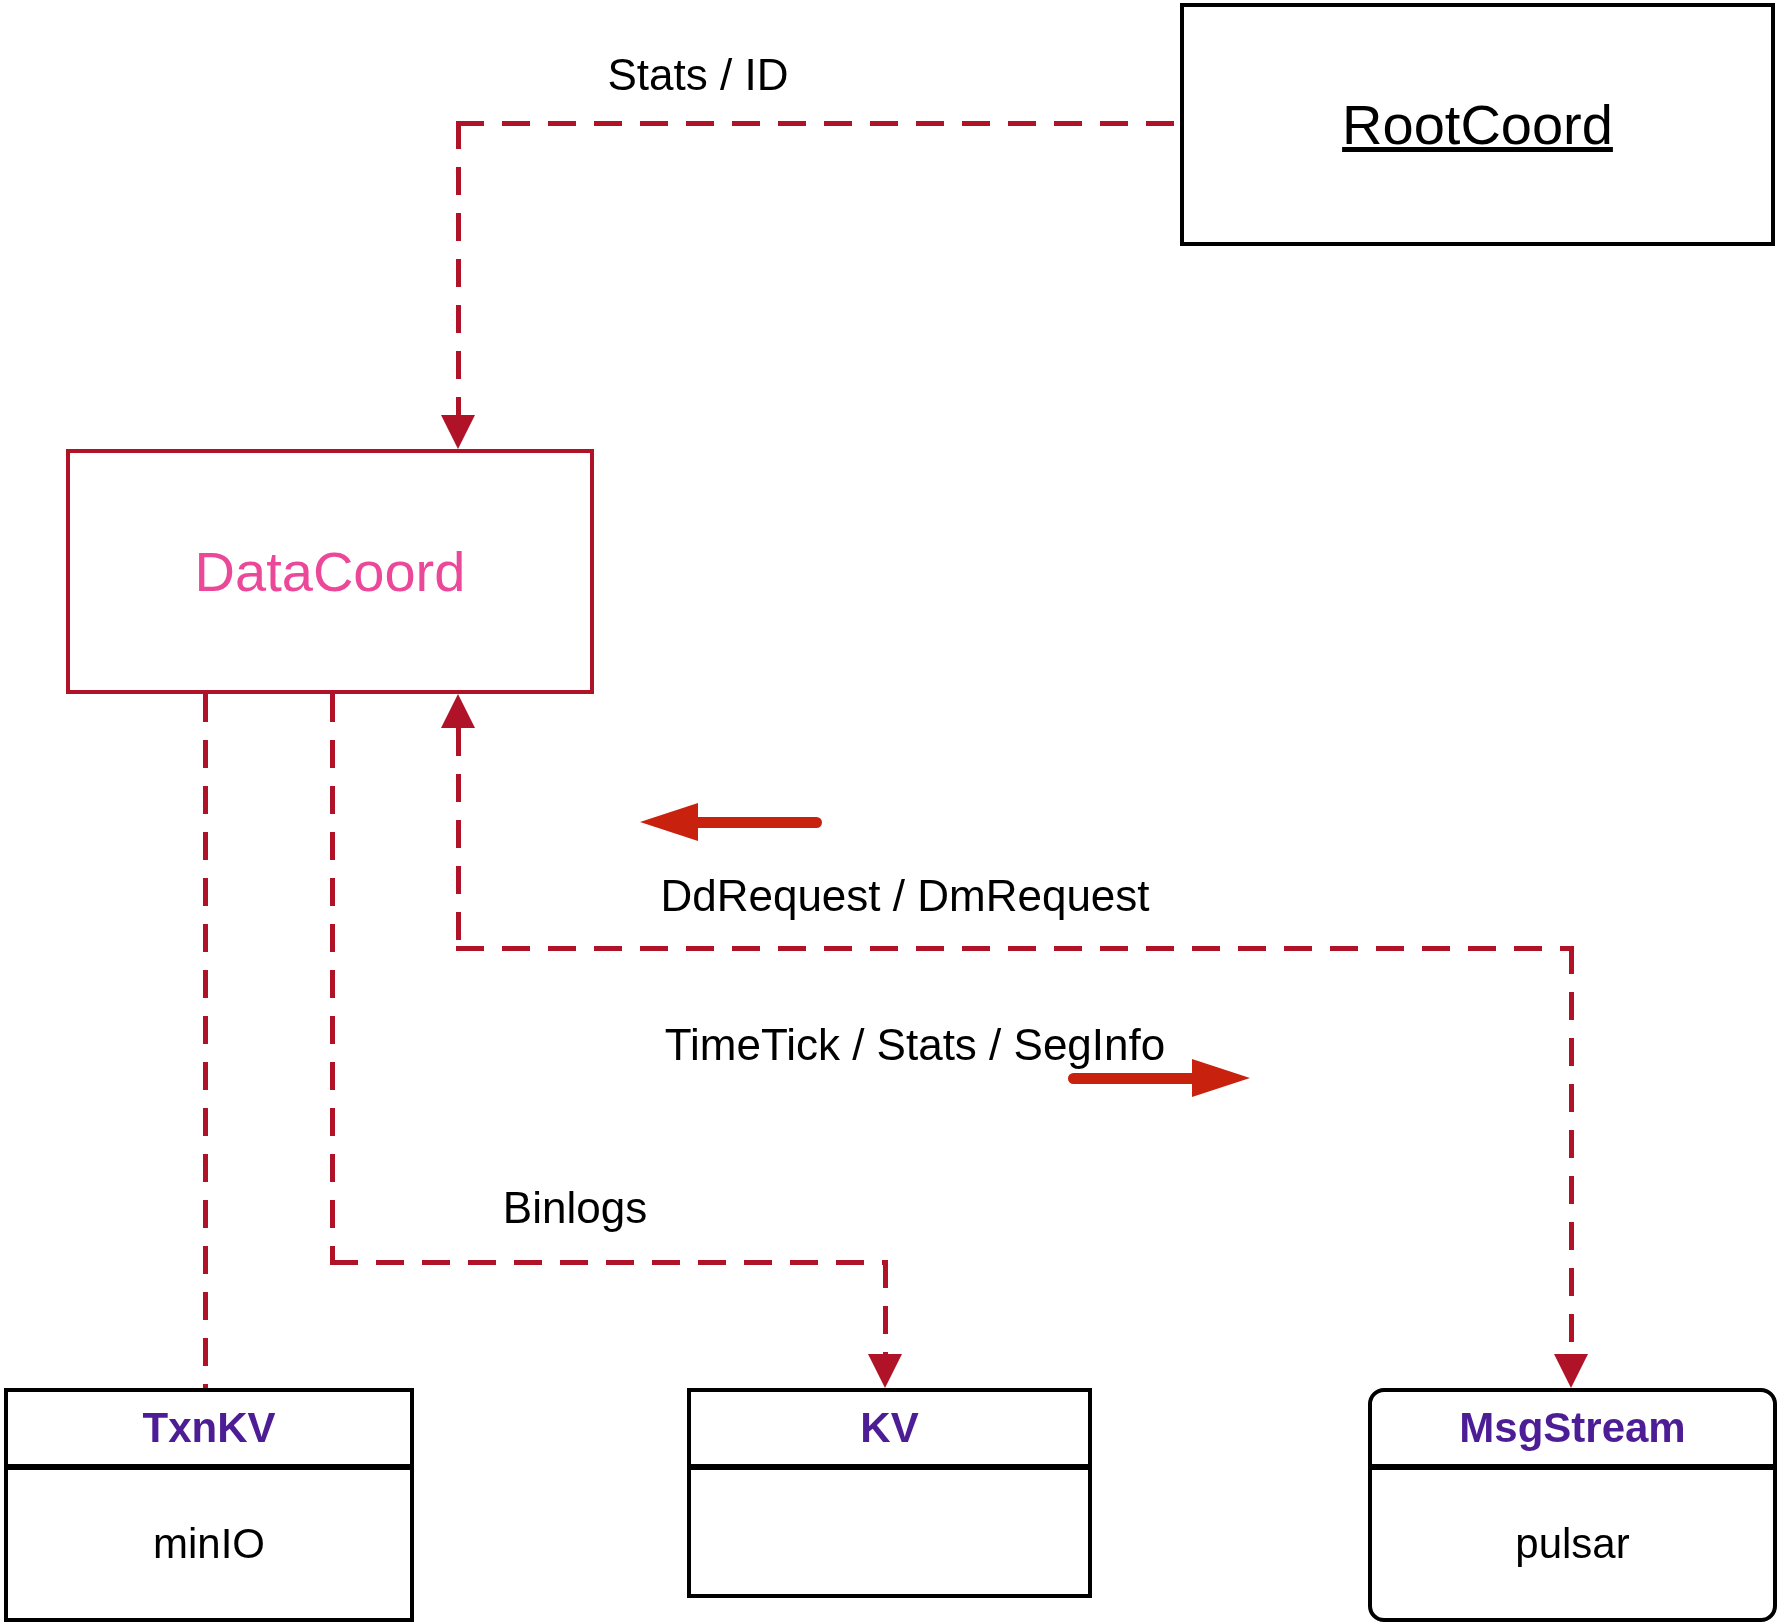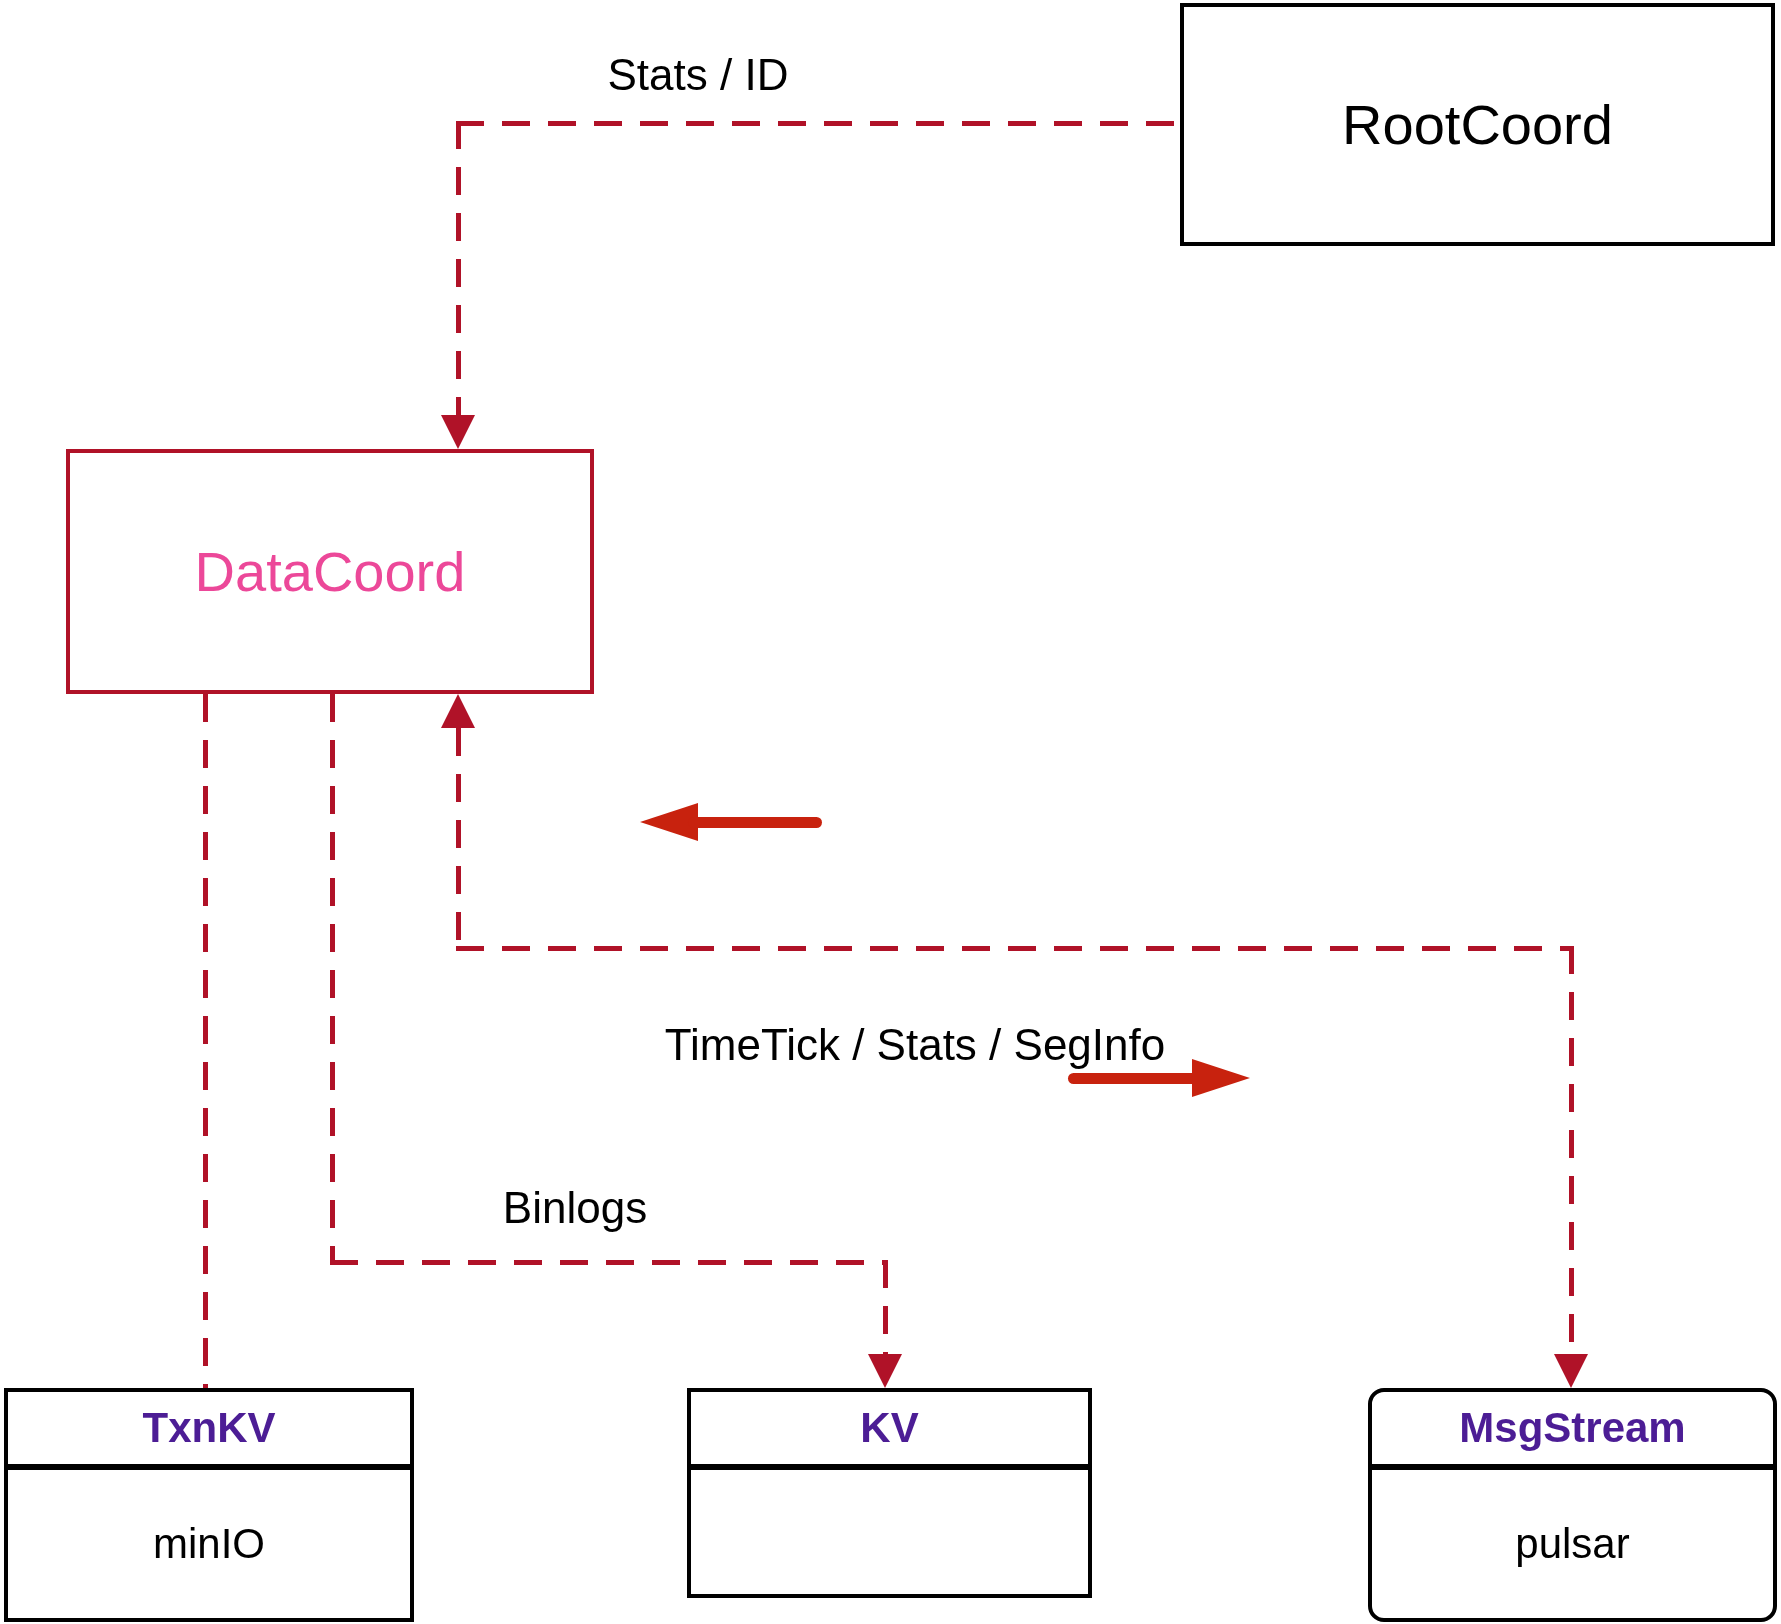--- a/index.html
+++ b/index.html
@@ -11,20 +11,21 @@
     overflow:hidden;
   }
   
   .node-plain{
     position:absolute;
     border:4px solid #000000;
     background:#ffffff;
     display:flex;align-items:center;justify-content:center;
     font-size:56px;color:#000000;
     box-sizing:border-box;
+    text-decoration:underline;
   }
   
   .node-red{
     position:absolute;
     border:4px solid #b01228;
     background:#ffffff;
     display:flex;align-items:center;justify-content:center;
     font-size:56px;color:#ec4899;
     box-sizing:border-box;
   }
@@ -110,20 +111,21 @@
   <div class="head-up" style="left:441px;top:694px;"></div>
   <div class="dash-v" style="left:456px;top:728px;height:220px;"></div>
   <div class="dash-h" style="left:456px;top:946px;width:1115px;"></div>
   <div class="dash-v" style="left:1569px;top:946px;height:408px;"></div>
   <div class="head-down" style="left:1554px;top:1354px;"></div>
 
   <div class="solid-arrow" style="left:640px;top:803px;width:182px;">
     <div class="tip-left"></div>
     <div class="shaft" style="left:48px;width:134px;"></div>
   </div>
+  <div class="edge-label" style="left:655px;top:871px;width:500px;">DdRequest / DmRequest</div>
 
   <div class="edge-label" style="left:640px;top:1020px;width:550px;text-align:center;">TimeTick / Stats / SegInfo</div>
   <div class="solid-arrow" style="left:1068px;top:1059px;width:182px;">
     <div class="shaft" style="left:0;width:134px;"></div>
     <div class="tip-right"></div>
   </div>
 
   <div class="dash-v" style="left:203px;top:694px;height:694px;"></div>
 
   <div class="dash-v" style="left:330px;top:694px;height:568px;"></div>

